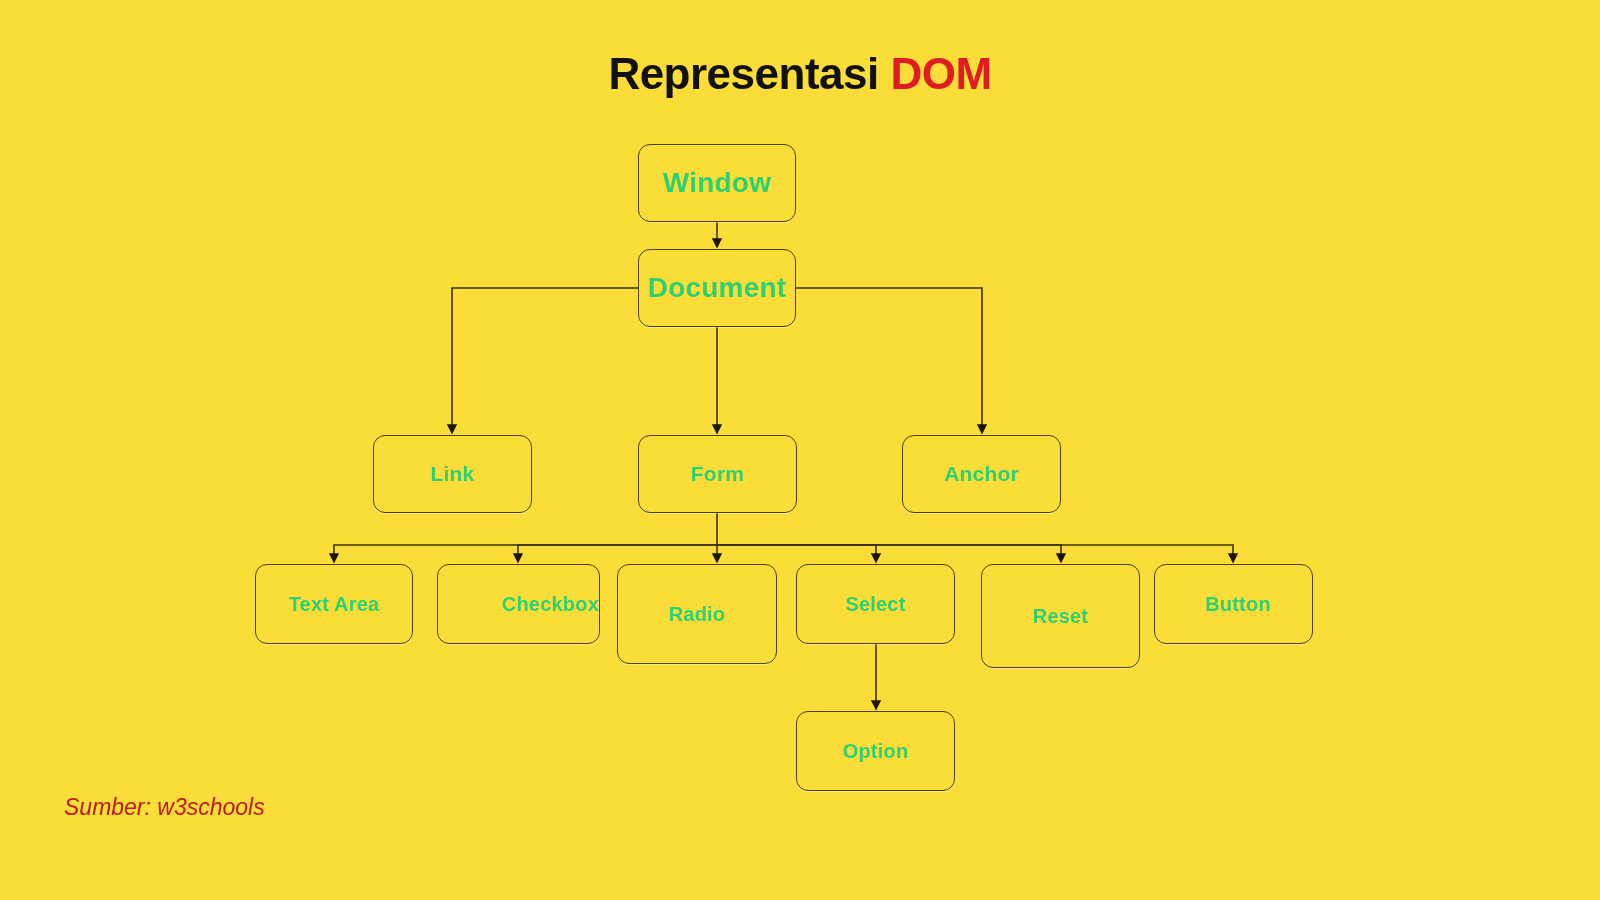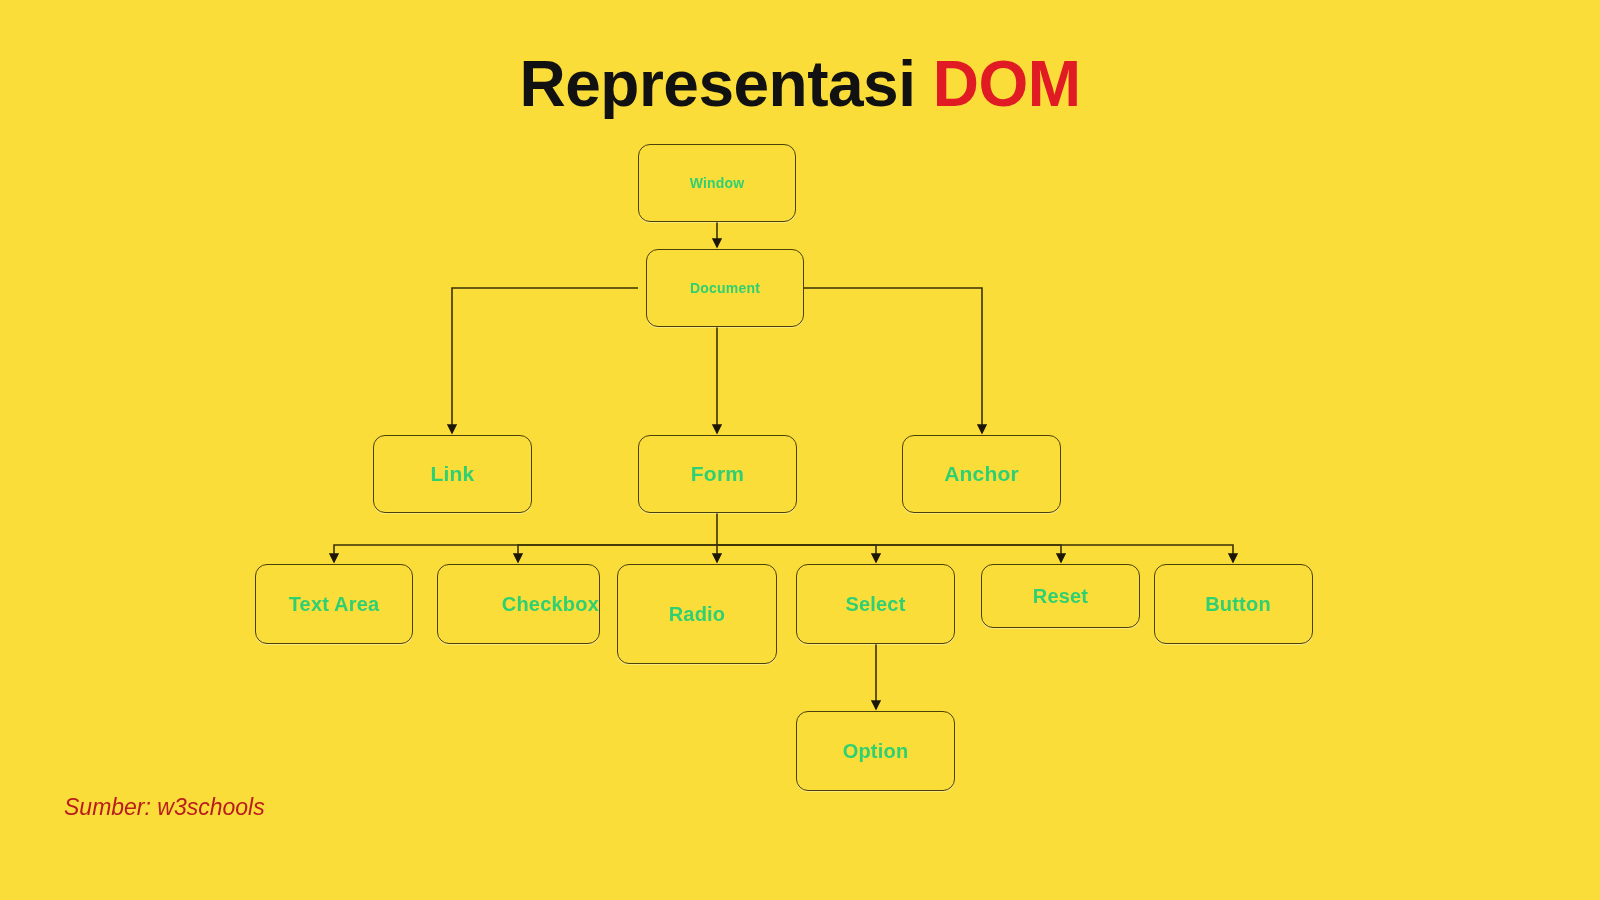--- a/index.html
+++ b/index.html
@@ -24,21 +24,21 @@
     height: 900px;
   }
 
   
   .title {
     position: absolute;
     left: 0;
     top: 52px;
     width: 1600px;
     text-align: center;
-    font-size: 64px;
+    font-size: 44px;
     font-weight: bold;
     letter-spacing: -0.5px;
     line-height: 1.0;
     color: #111111;
     white-space: nowrap;
   }
   .title .accent {
     color: #E01B24;
   }
 
@@ -62,21 +62,21 @@
     display: flex;
     align-items: center;
     justify-content: center;
     color: #2FD072;
     font-weight: bold;
     font-size: 21px;
     letter-spacing: 0.2px;
     white-space: nowrap;
     box-shadow: 0 1px 0 rgba(255,255,255,0.35);
   }
-  .node.lvl1 { font-size: 14px; }
+  .node.lvl1 { font-size: 28px; }
   .node.lvl2 { font-size: 21px; }
   .node.lvl3 { font-size: 20px; }
 
   
   .source {
     position: absolute;
     left: 64px;
     top: 794px;
     font-size: 23px;
     font-style: italic;
@@ -122,21 +122,21 @@
       <path d="M 717 545 L 1233 545 L 1233 562"></path>
 
       <path d="M 876 644 L 876 709"></path>
     </g>
   </svg>
 
   <div class="node lvl1" style="left:638px; top:144px; width:158px; height:78px;">
     <span>Window</span>
   </div>
 
-  <div class="node lvl1" style="left:638px; top:249px; width:158px; height:78px;margin-left:8px;">
+  <div class="node lvl1" style="left:638px; top:249px; width:158px; height:78px;">
     <span>Document</span>
   </div>
 
   <div class="node lvl2" style="left:373px; top:435px; width:159px; height:78px;">
     <span>Link</span>
   </div>
   <div class="node lvl2" style="left:638px; top:435px; width:159px; height:78px;">
     <span>Form</span>
   </div>
   <div class="node lvl2" style="left:902px; top:435px; width:159px; height:78px;">
@@ -148,21 +148,21 @@
   </div>
   <div class="node lvl3" style="left:437px; top:564px; width:163px; height:80px;justify-content:flex-end;">
     <span>Checkbox</span>
   </div>
   <div class="node lvl3" style="left:617px; top:564px; width:160px; height:100px;">
     <span>Radio</span>
   </div>
   <div class="node lvl3" style="left:796px; top:564px; width:159px; height:80px;">
     <span>Select</span>
   </div>
-  <div class="node lvl3" style="left:981px; top:564px; width:159px; height:64px;">
+  <div class="node lvl3" style="left:981px; top:564px; width:159px; height:104px;">
     <span>Reset</span>
   </div>
   <div class="node lvl3" style="left:1154px; top:564px; width:159px; height:80px;padding-left:9px;">
     <span>Button</span>
   </div>
 
   <div class="node lvl3" style="left:796px; top:711px; width:159px; height:80px;">
     <span>Option</span>
   </div>
 

